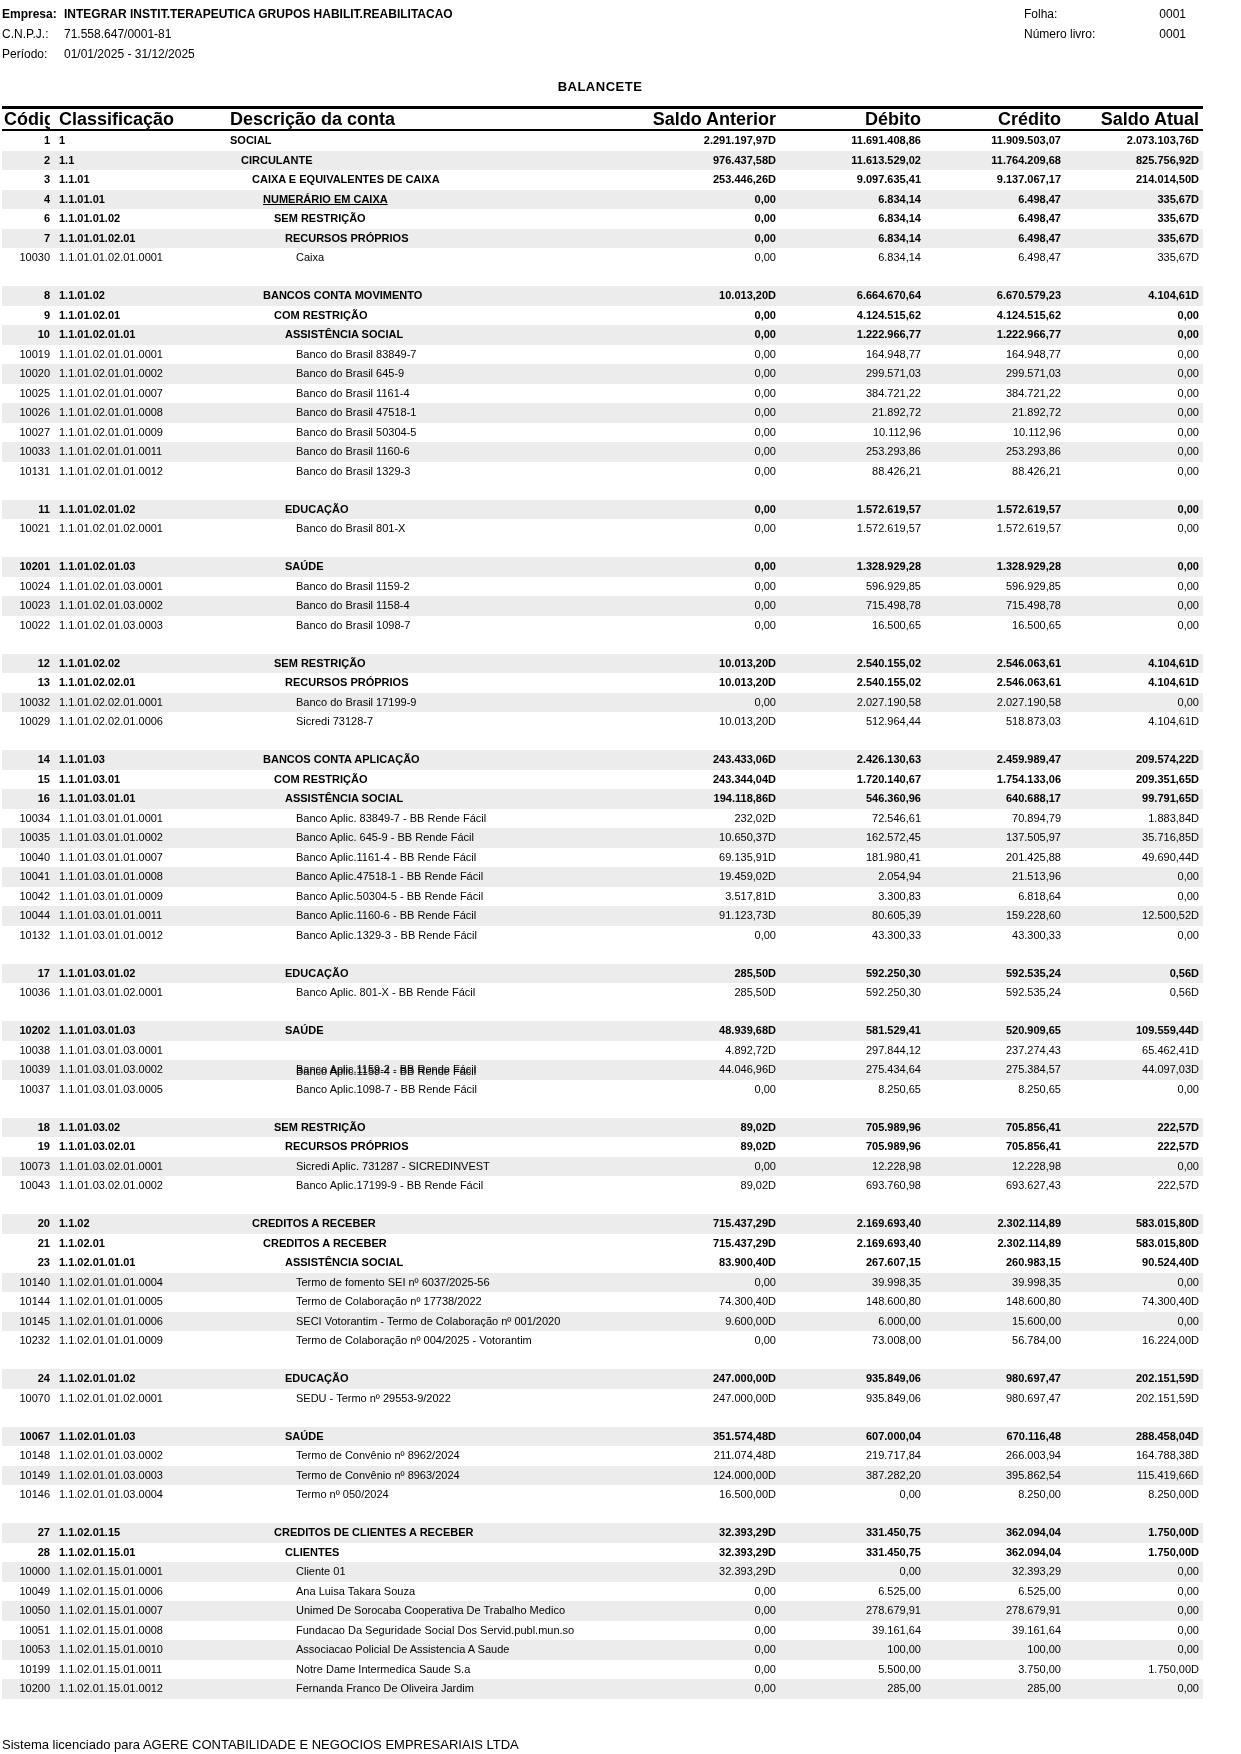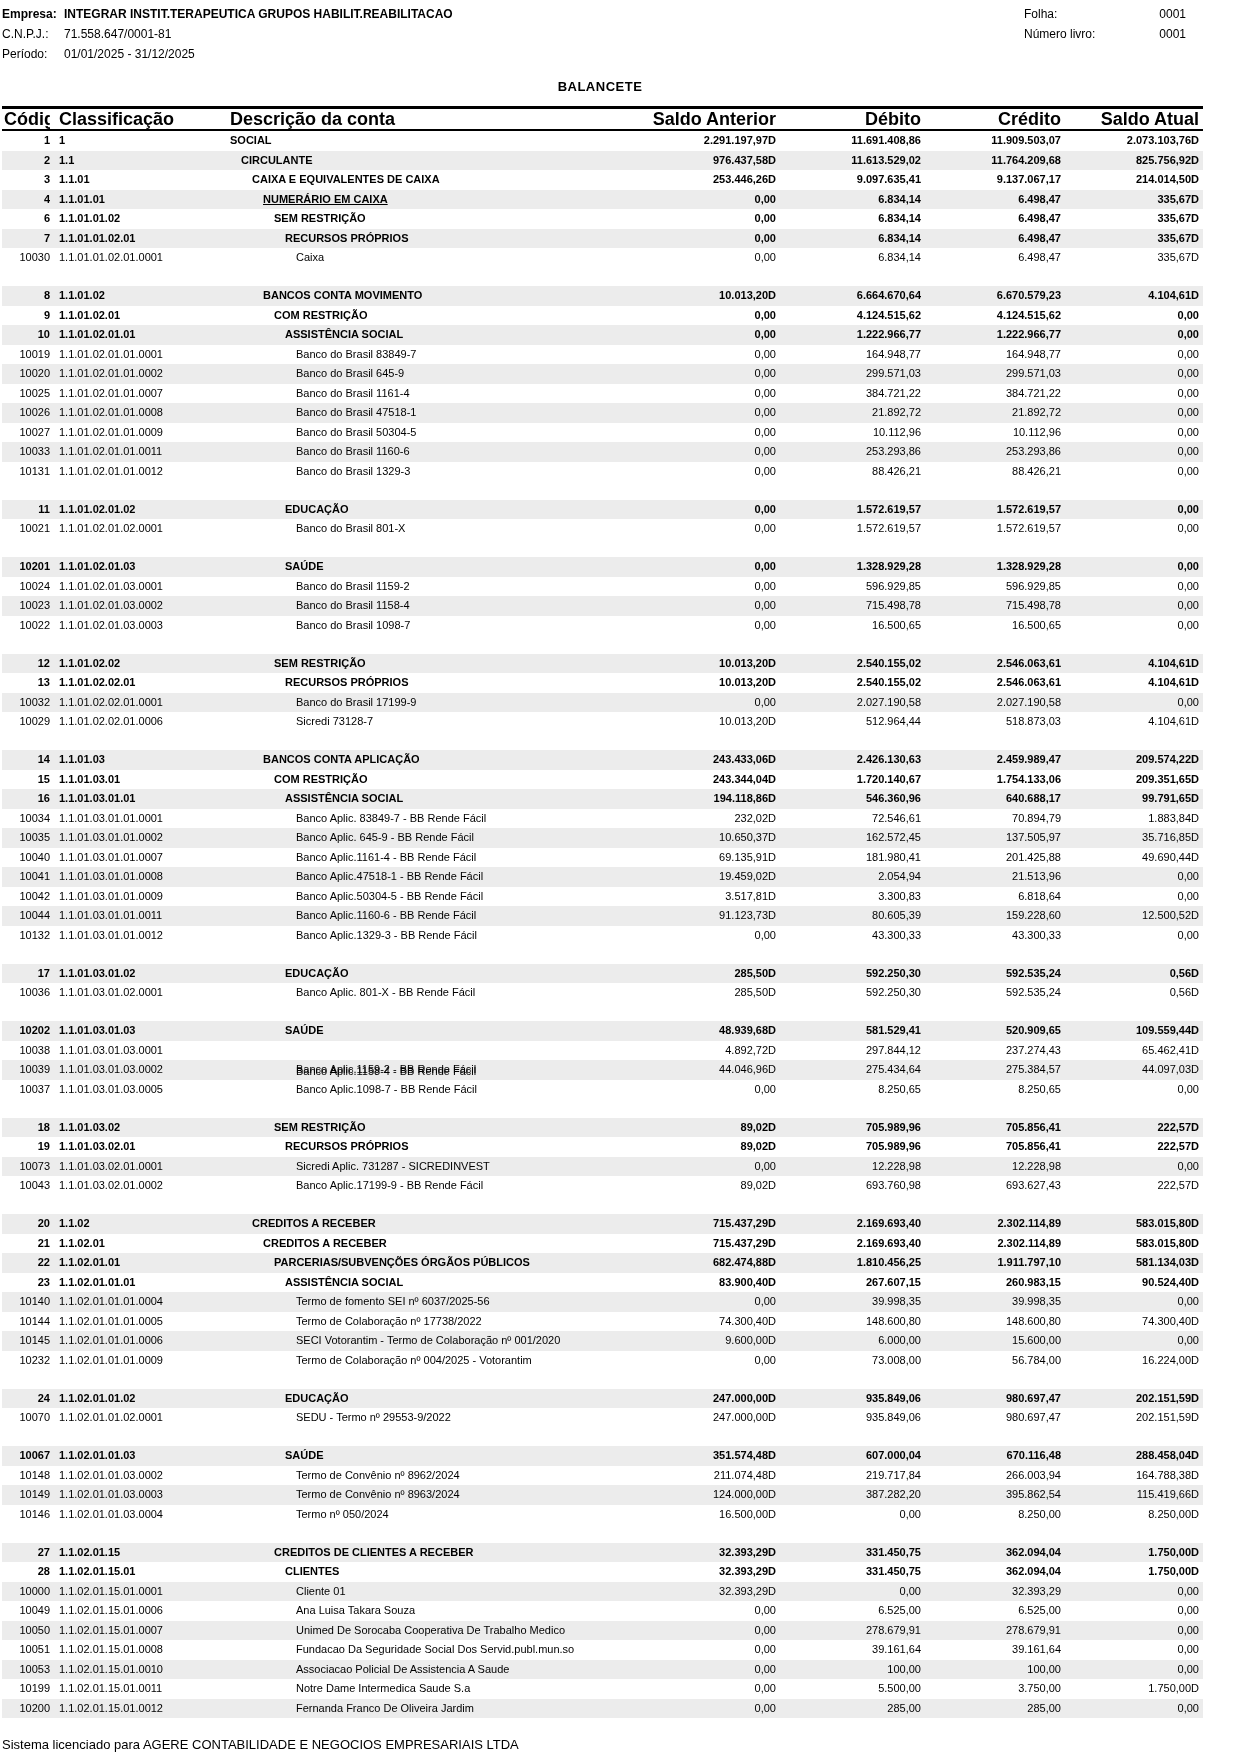--- a/index.html
+++ b/index.html
@@ -528,29 +528,20 @@
         </div>
         <div class="row synthetic">
           <div class="c c-code">21</div>
           <div class="c c-cls">1.1.02.01</div>
           <div class="c c-desc" style="padding-left: 43px;">CREDITOS A RECEBER</div>
           <div class="c c-sa">715.437,29D</div>
           <div class="c c-db">2.169.693,40</div>
           <div class="c c-cr">2.302.114,89</div>
           <div class="c c-sat">583.015,80D</div>
         </div>
-        <div class="row alt synthetic">
-          <div class="c c-code">22</div>
-          <div class="c c-cls">1.1.02.01.01</div>
-          <div class="c c-desc" style="padding-left: 54px;">PARCERIAS/SUBVENÇÕES ÓRGÃOS PÚBLICOS</div>
-          <div class="c c-sa">682.474,88D</div>
-          <div class="c c-db">1.810.456,25</div>
-          <div class="c c-cr">1.911.797,10</div>
-          <div class="c c-sat">581.134,03D</div>
-        </div>
         <div class="row synthetic">
           <div class="c c-code">23</div>
           <div class="c c-cls">1.1.02.01.01.01</div>
           <div class="c c-desc" style="padding-left: 65px;">ASSISTÊNCIA SOCIAL</div>
           <div class="c c-sa">83.900,40D</div>
           <div class="c c-db">267.607,15</div>
           <div class="c c-cr">260.983,15</div>
           <div class="c c-sat">90.524,40D</div>
         </div>
         <div class="row alt">

